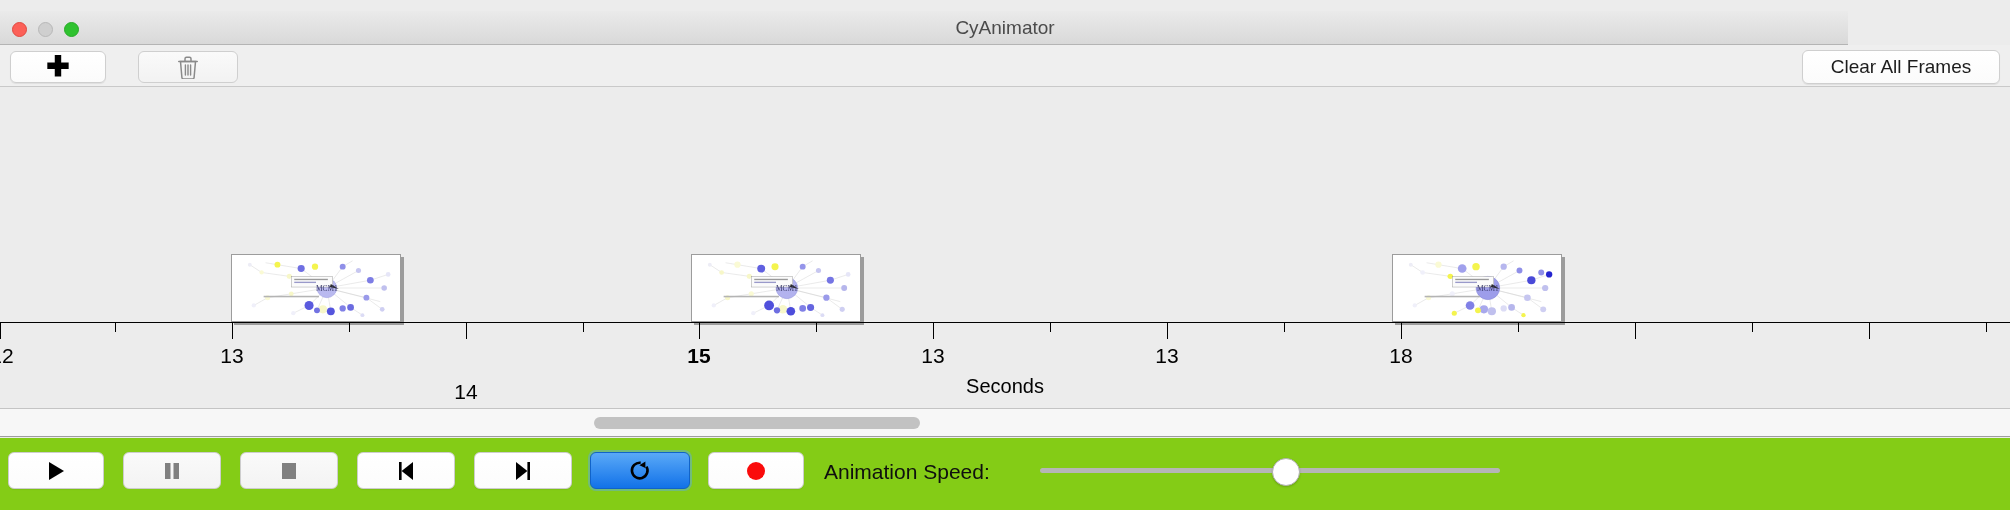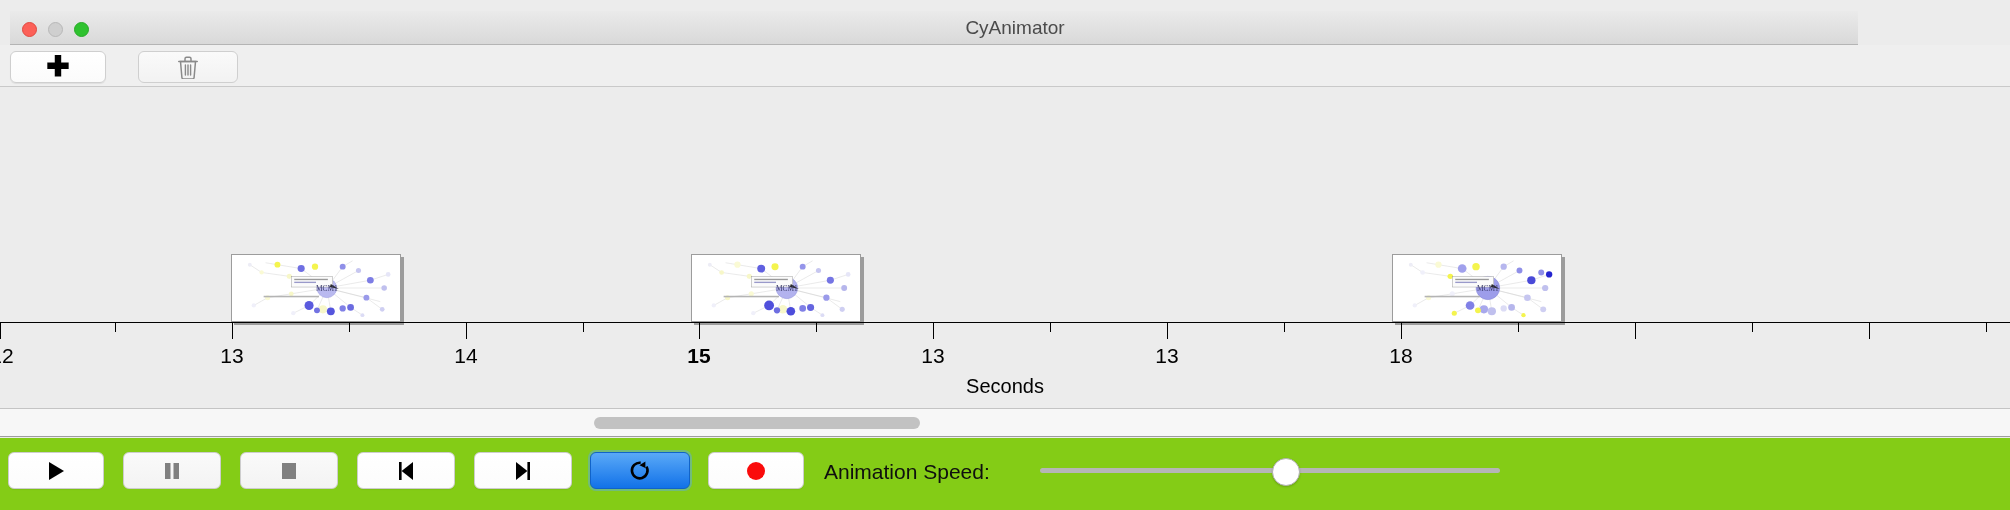--- a/index.html
+++ b/index.html
@@ -53,21 +53,21 @@
   .bg-tick {
     position: absolute;
     top: 0;
     width: 1px; height: 11px;
     background: #4a4a4a;
   }
 
   
   .titlebar {
     position: absolute;
-    left: 10px; top: 11px;
+    left: 0; top: 11px;
     width: 1848px; height: 34px;
     background: linear-gradient(to bottom, #eaeaea 0%, #d9d9d9 100%);
     border-bottom: 1px solid #b4b4b4;
     box-sizing: border-box;
   }
   .traffic {
     position: absolute;
     top: 11px;
     width: 15px; height: 15px;
     border-radius: 50%;
@@ -268,20 +268,23 @@
     <div class="btn btn-add">
       <span class="ico-plus">✚</span>
     </div>
     <div class="btn btn-trash flat">
       <svg class="ico-trash" viewBox="0 0 20 23">
         <path d="M2.5 5.5 h15 l-1.4 16 a1.6 1.6 0 0 1 -1.6 1.4 h-9 a1.6 1.6 0 0 1 -1.6 -1.4 z" fill="none" stroke="#8a8a8a" stroke-width="1.5"></path>
         <path d="M0.8 5.5 h18.4" stroke="#8a8a8a" stroke-width="1.6" fill="none" stroke-linecap="round"></path>
         <path d="M7 5.3 v-2.6 a1.5 1.5 0 0 1 1.5 -1.5 h3 a1.5 1.5 0 0 1 1.5 1.5 v2.6" fill="none" stroke="#8a8a8a" stroke-width="1.5"></path>
         <path d="M7.4 9 v10 M10 9 v10 M12.6 9 v10" stroke="#8a8a8a" stroke-width="1.4" stroke-linecap="round"></path>
       </svg>
+    </div>
+    <div class="btn btn-clear">
+      <span>Clear All Frames</span>
     </div>
   </div>
 
   <div class="frames-pane">
 
     <div class="thumb" style="left:231px; top:167px; width:170px; height:68px;">
       <svg class="thumb-net" viewBox="0 0 170 68" preserveAspectRatio="none">
         <rect width="170" height="68" fill="#ffffff"></rect>
         <g stroke="#c8c8c8" stroke-width="0.4" fill="none">
           <path d="M96 34 L70 14 M96 34 L58 22 M96 34 L60 40 M96 34 L78 52 M96 34 L112 12 M96 34 L128 16 M96 34 L140 26
@@ -439,21 +442,21 @@
     <div class="tick minor" style="left:583px;"></div>
     <div class="tick minor" style="left:816px;"></div>
     <div class="tick minor" style="left:1050px;"></div>
     <div class="tick minor" style="left:1284px;"></div>
     <div class="tick minor" style="left:1518px;"></div>
     <div class="tick minor" style="left:1752px;"></div>
     <div class="tick minor" style="left:1986px;"></div>
 
     <div class="tick-label" style="left:2px;">12</div>
     <div class="tick-label" style="left:232px;">13</div>
-    <div class="tick-label" style="left:466px;">14</div>
+    <div class="tick-label" style="left:466px;margin-top:36px;">14</div>
     <div class="tick-label" style="left:699px;font-weight:bold;">15</div>
     <div class="tick-label" style="left:933px;">13</div>
     <div class="tick-label" style="left:1167px;">13</div>
     <div class="tick-label" style="left:1401px;">18</div>
 
     <div class="axis-caption">Seconds</div>
   </div>
 
   <div class="hscroll-track">
     <div class="hscroll-thumb" style="left:594px; width:326px;"></div>

